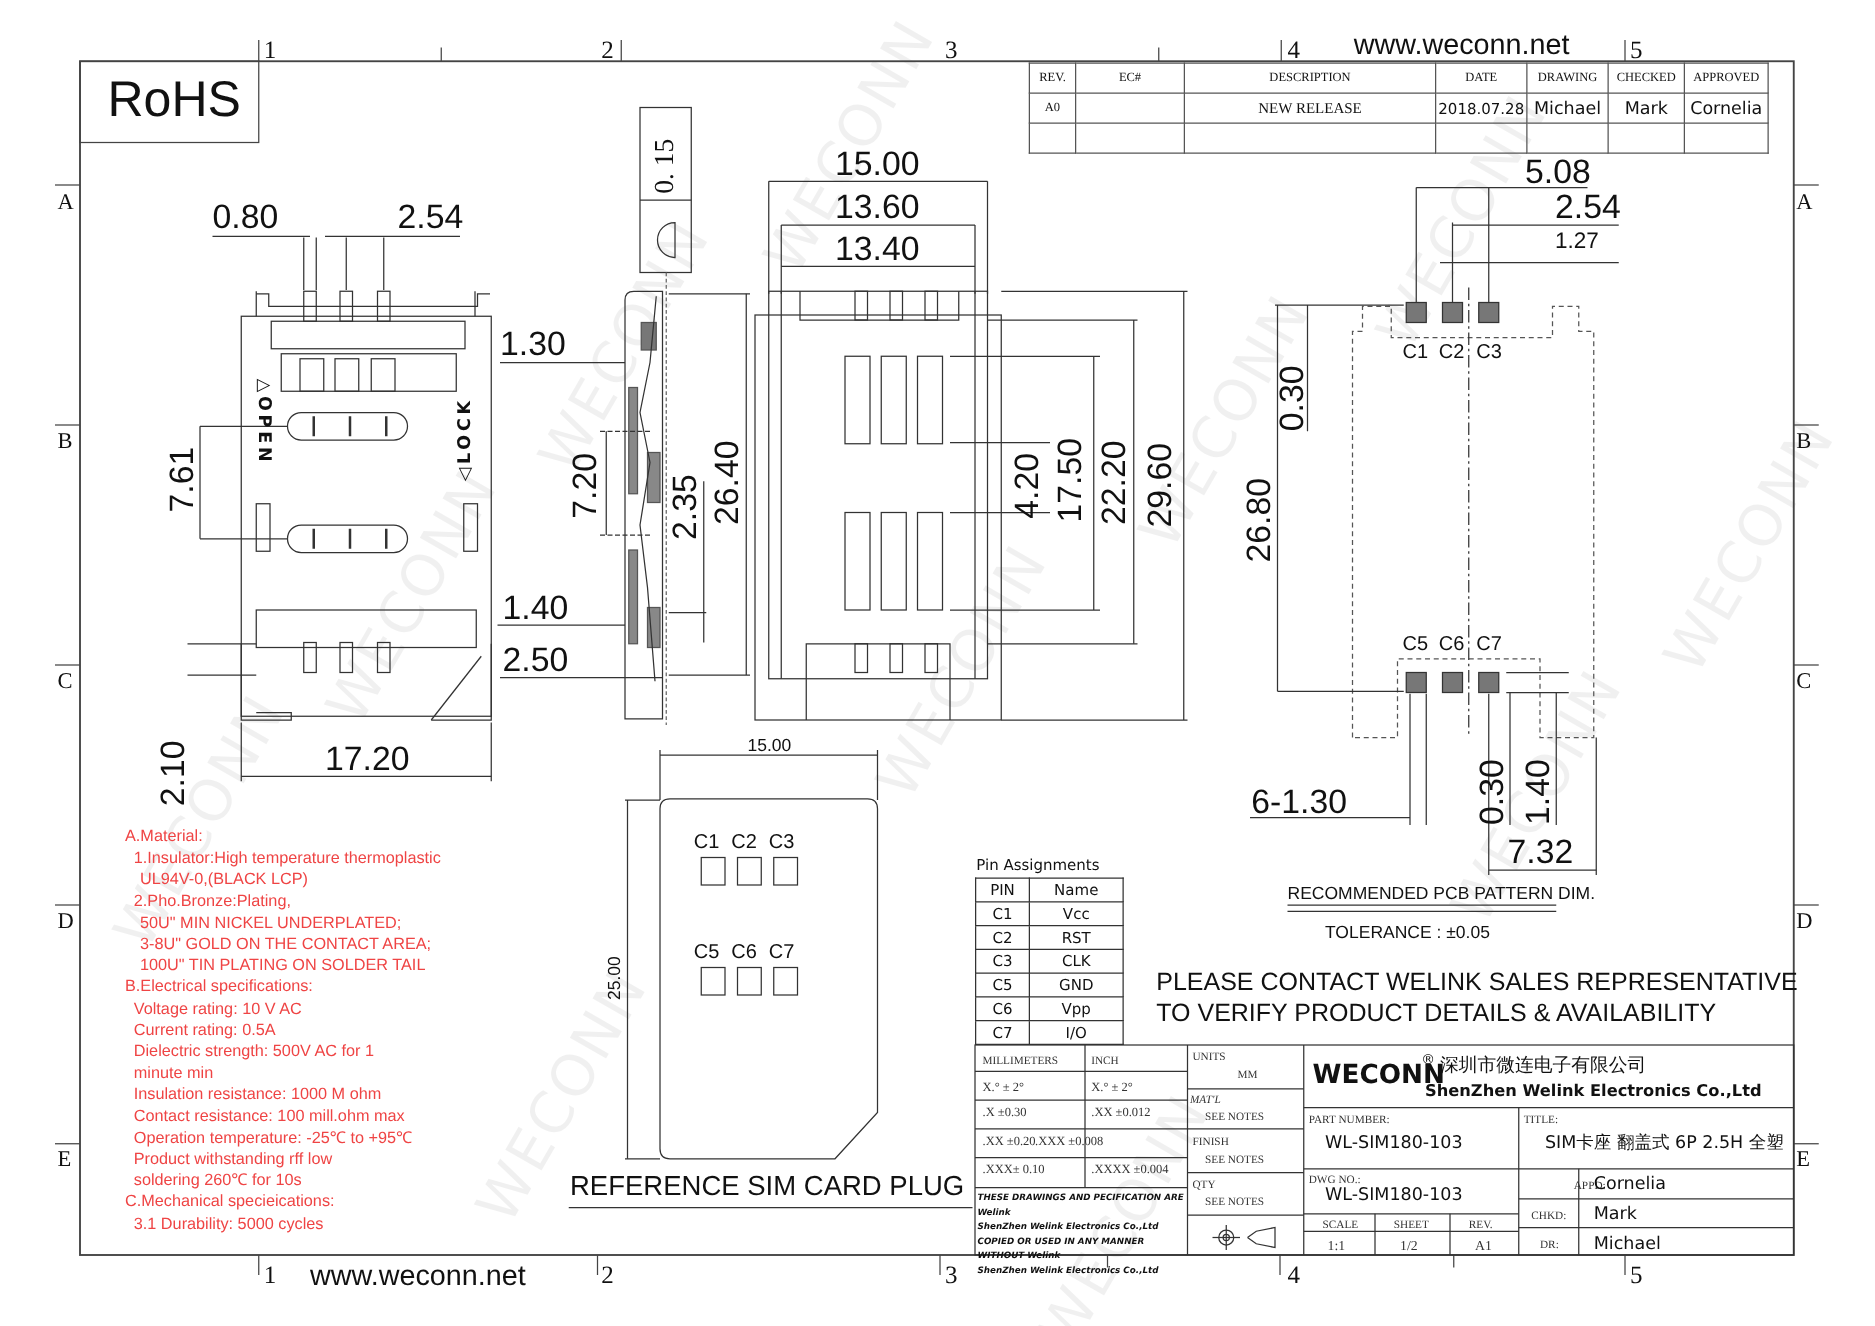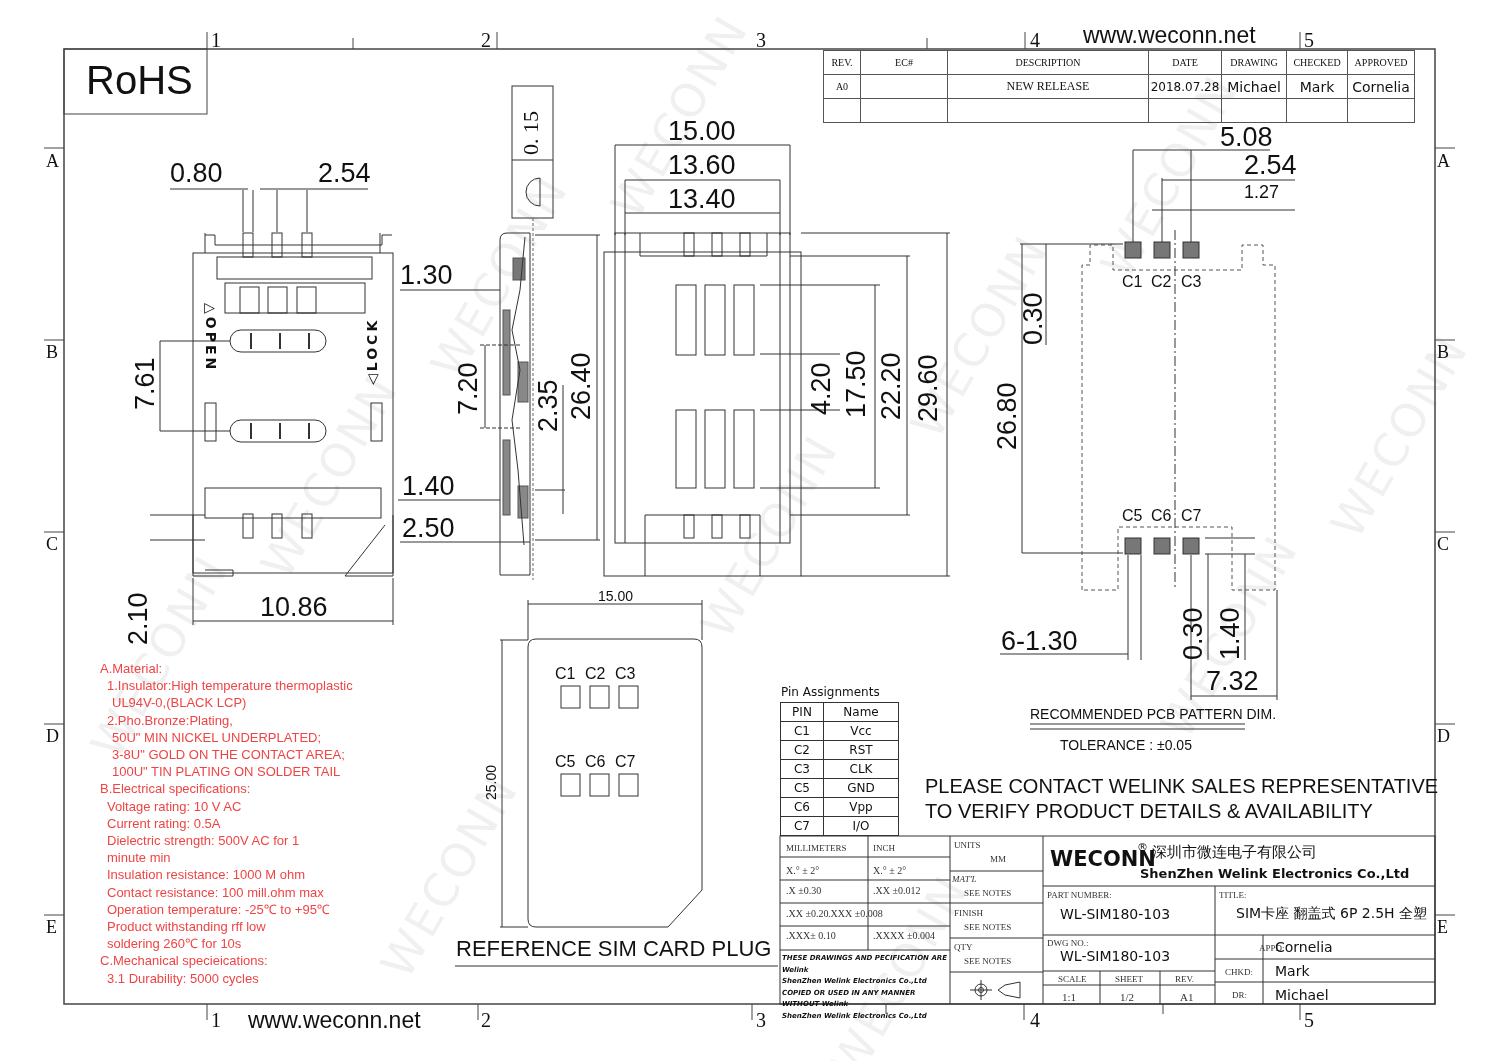--- a/index.html
+++ b/index.html
@@ -328,21 +328,21 @@
         <td></td>
         <td></td>
   </tr>
 </tbody>
   </table>
 
 <div class="t narrow" style="left:170px;top:160px;font-size:27px;">0.80</div>
 <div class="t narrow" style="left:318px;top:160px;font-size:27px;">2.54</div>
 <div class="t narrow" style="left:132px;top:410px;font-size:27px;transform:rotate(-90deg);transform-origin:left top;">7.61</div>
 <div class="t narrow" style="left:125px;top:645px;font-size:27px;transform:rotate(-90deg);transform-origin:left top;">2.10</div>
-<div class="t narrow" style="left:260px;top:594px;font-size:27px;">10.86</div>
+<div class="t narrow" style="left:260px;top:594px;font-size:27px;">17.20</div>
 <div class="t" style="left:200px;top:303px;font-size:14px;font-weight:bold;letter-spacing:3px;transform:rotate(90deg);transform-origin:left top;left:218px;">△<span>OPEN</span></div>
 <div class="t" style="left:365px;top:385px;font-size:14px;font-weight:bold;letter-spacing:3px;transform:rotate(-90deg);transform-origin:left top;">◁<span>LOCK</span></div>
 
 <div class="t mono" style="left:520px;top:155px;font-size:22px;transform:rotate(-90deg);transform-origin:left top;">0. 15</div>
 <div class="t narrow" style="left:400px;top:262px;font-size:27px;">1.30</div>
 <div class="t narrow" style="left:455px;top:415px;font-size:27px;transform:rotate(-90deg);transform-origin:left top;">7.20</div>
 <div class="t narrow" style="left:535px;top:432px;font-size:27px;transform:rotate(-90deg);transform-origin:left top;">2.35</div>
 <div class="t narrow" style="left:568px;top:420px;font-size:27px;transform:rotate(-90deg);transform-origin:left top;">26.40</div>
 <div class="t narrow" style="left:402px;top:473px;font-size:27px;">1.40</div>
 <div class="t narrow" style="left:402px;top:515px;font-size:27px;">2.50</div>

